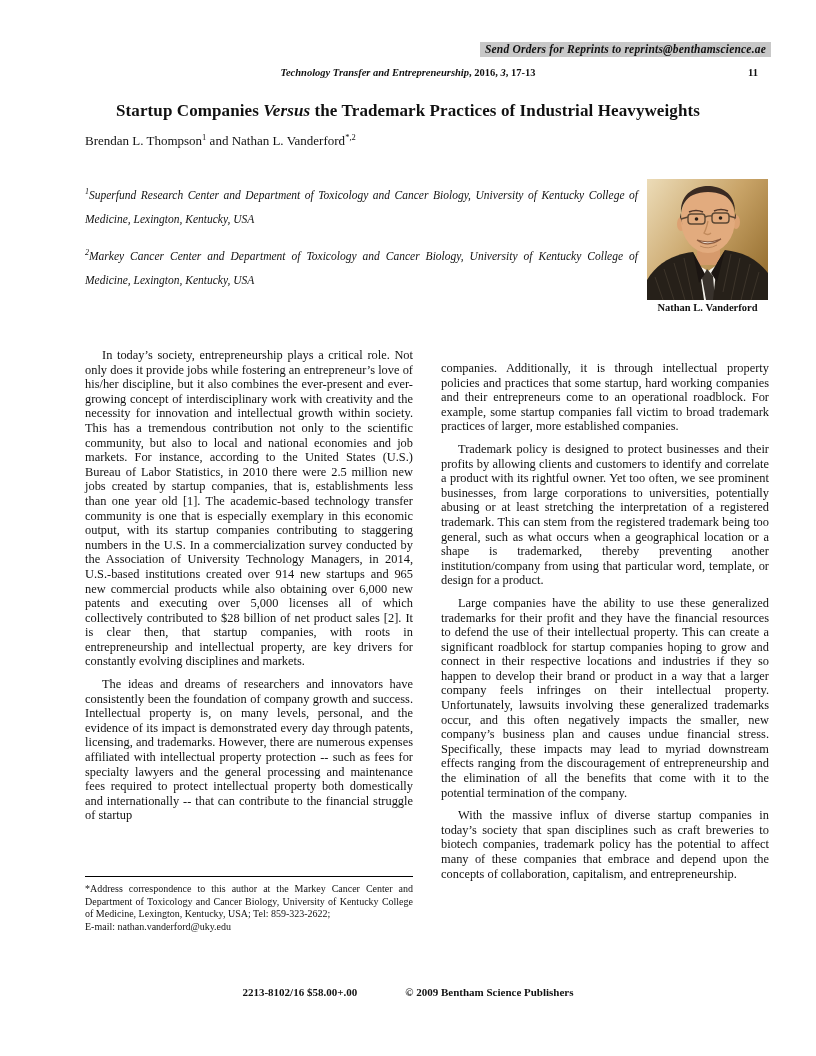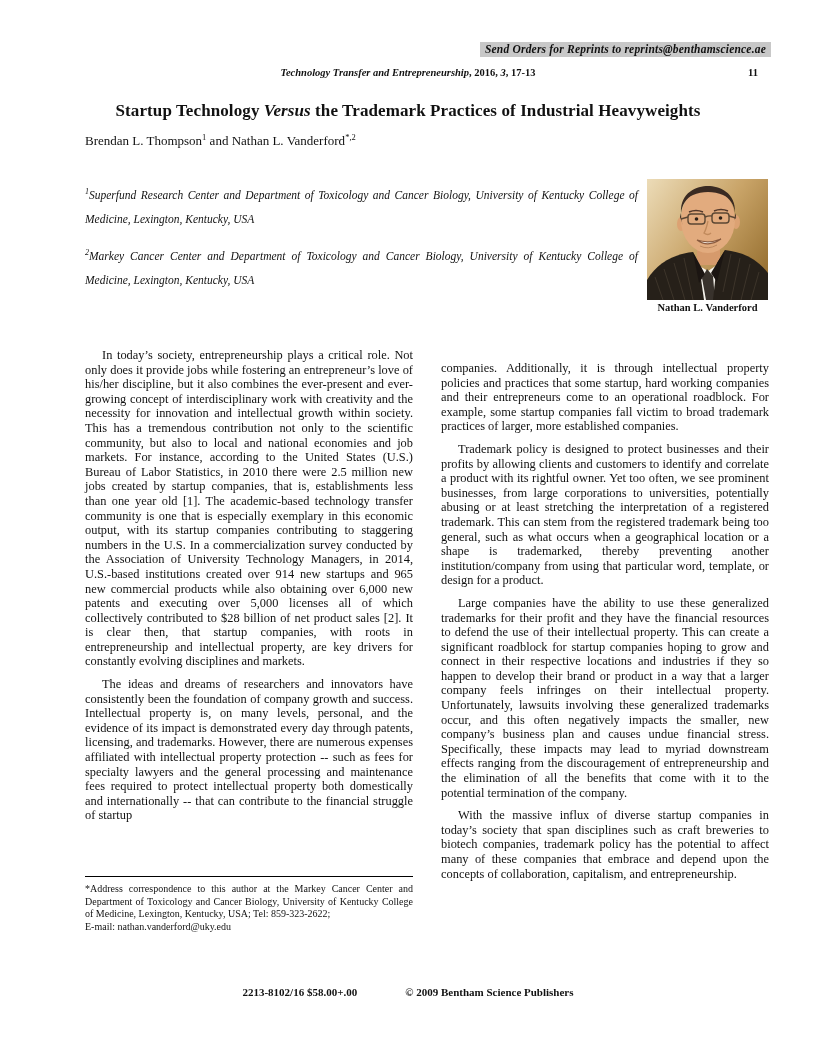--- a/index.html
+++ b/index.html
@@ -88,21 +88,21 @@
 </head>
 <body>
 
 <div class="page">
 
   <div class="reprint-banner">Send Orders for Reprints to reprints@benthamscience.ae</div>
 
   <div class="journal-line"><span class="jname">Technology Transfer and Entrepreneurship</span><span>, 2016, </span><span class="jvol">3</span><span>, 17-13</span></div>
   <div class="page-number">11</div>
 
-  <h1 class="article-title"><span>Startup Technology </span><span class="title-italic">Versus</span><span> the Trademark Practices of Industrial Heavyweights</span></h1>
+  <h1 class="article-title"><span>Startup Companies </span><span class="title-italic">Versus</span><span> the Trademark Practices of Industrial Heavyweights</span></h1>
 
   <div class="authors"><span>Brendan L. Thompson</span><sup>1</sup><span> and </span><span>Nathan L. Vanderford</span><sup>*,2</sup></div>
 
   <div class="affiliations">
       <p><sup>1</sup><span>Superfund Research Center and Department of Toxicology and Cancer Biology, University of Kentucky College of Medicine, Lexington, Kentucky, USA</span></p>
       <p><sup>2</sup><span>Markey Cancer Center and Department of Toxicology and Cancer Biology, University of Kentucky College of Medicine, Lexington, Kentucky, USA</span></p>
     </div>
 
   <div class="portrait-box">
     <svg width="121" height="121" viewBox="0 0 121 121" aria-label="portrait">

